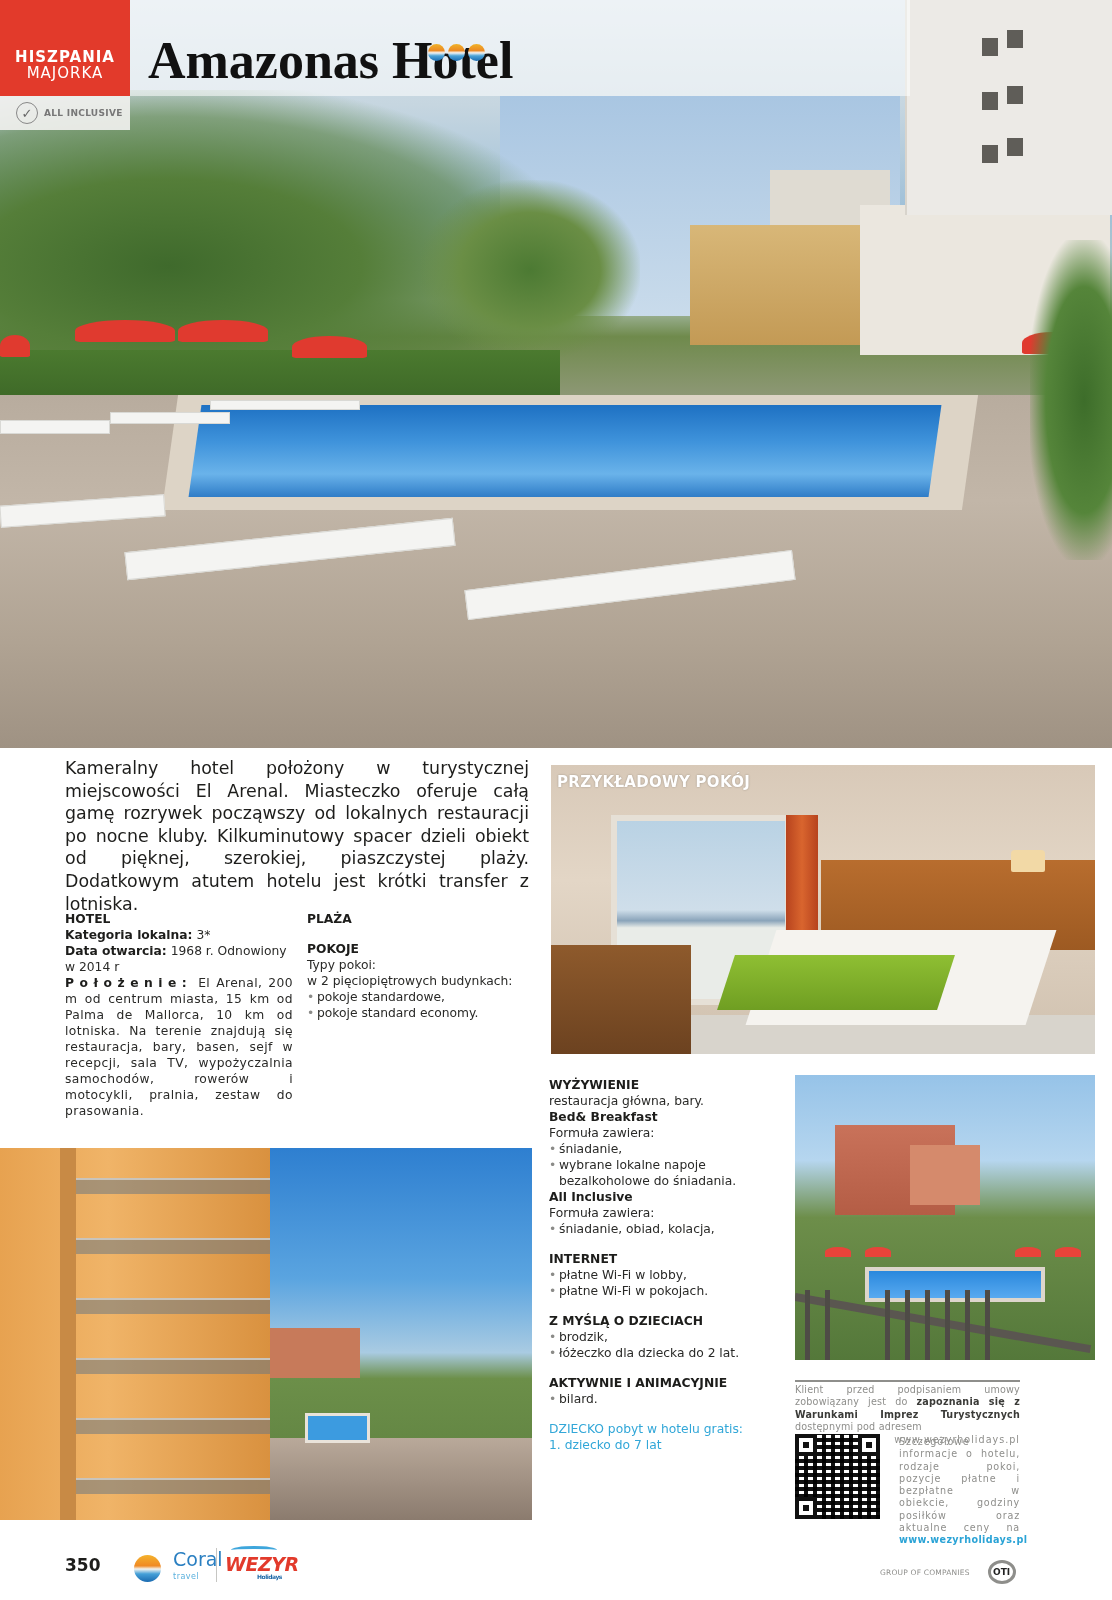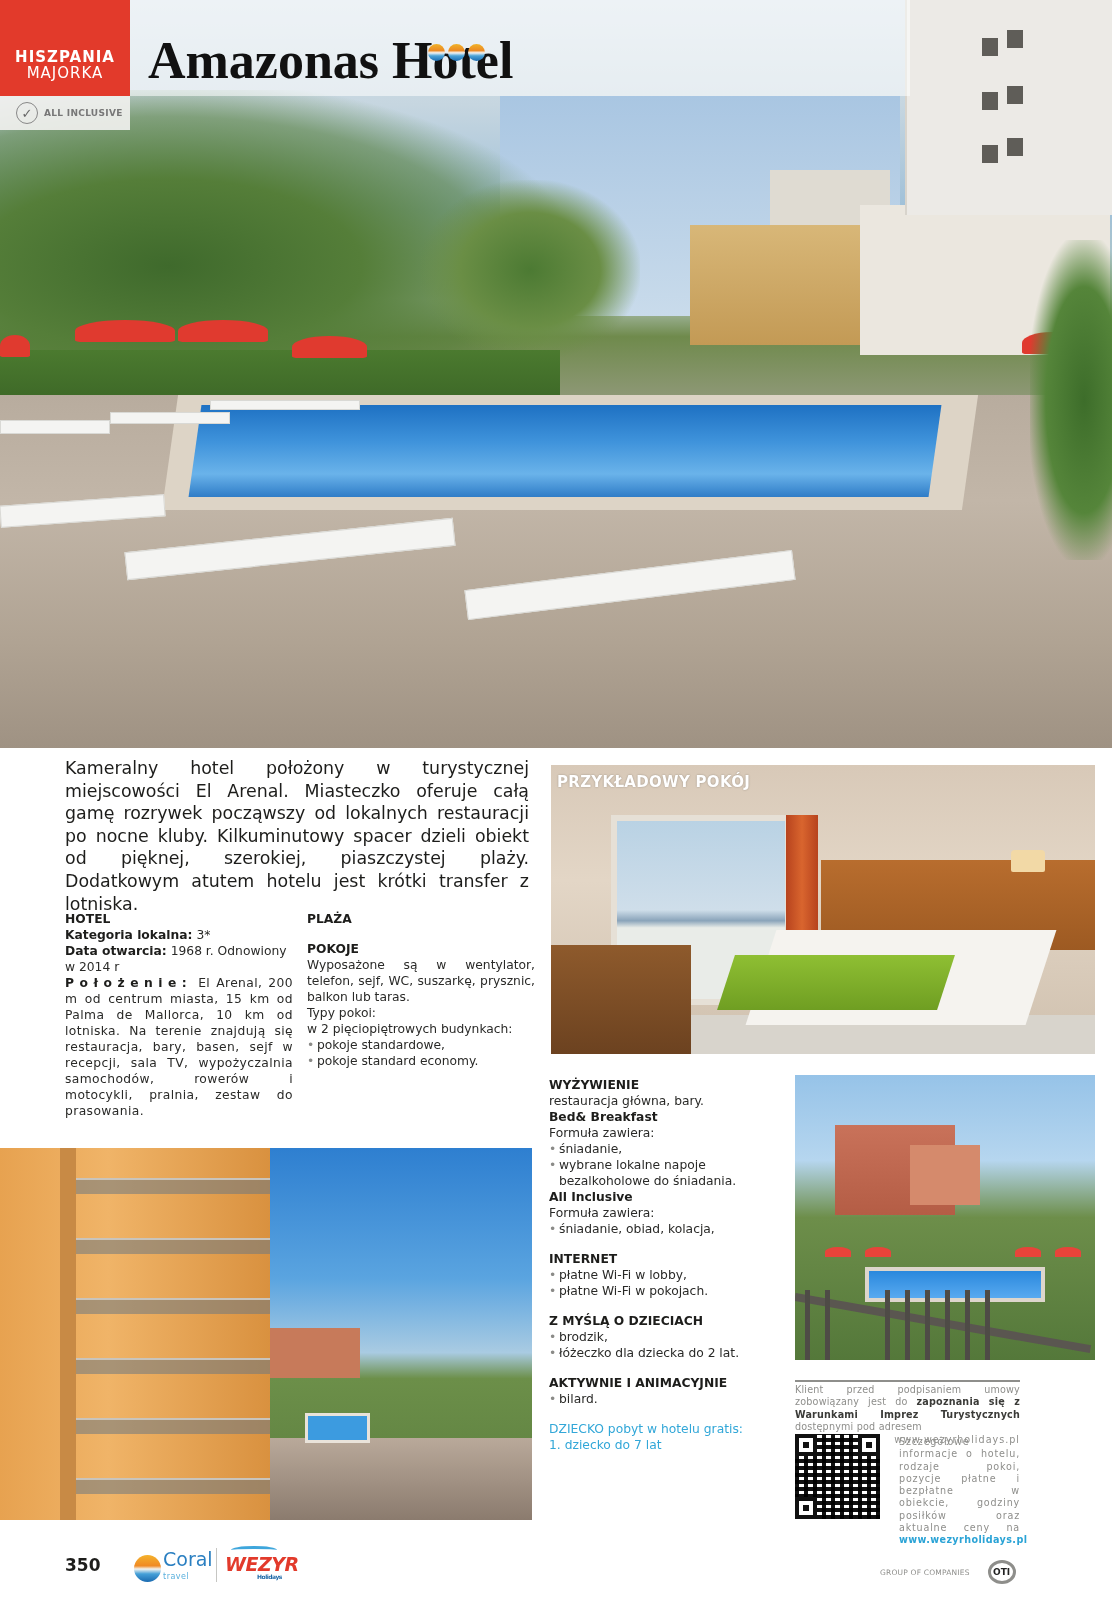--- a/index.html
+++ b/index.html
@@ -109,21 +109,21 @@
     background-blend-mode: multiply; }
   .qr .fin { position: absolute; width: 22px; height: 22px; border: 4px solid #111; background: #fff; }
   .qr .fin::after { content: ""; position: absolute; left: 4px; top: 4px; width: 6px; height: 6px; background: #111; }
   .disc2 { position: absolute; left: 899px; top: 1436px; width: 121px; font-size: 9.6px; line-height: 12.3px; color: #8e8e8b; text-align: justify; letter-spacing: 0.8px; }
   .disc2 .link { color: #2aa3d6; font-weight: bold; letter-spacing: 0.4px; }
 
   
   .pagenum { position: absolute; left: 65px; top: 1555px; font-size: 17px; font-weight: bold; color: #1d1d1b; }
   .coral { position: absolute; left: 134px; top: 1550px; display: flex; align-items: center; }
   .coral .ball { width: 27px; height: 27px; border-radius: 50%; background: linear-gradient(180deg,#f4b22c 0%,#f08a24 40%,#f3f3f0 52%,#45a0d8 70%,#1a6ab0 100%); }
-  .coral .word { margin-left: 2px; font-size: 19px; color: #2a7fc1; line-height: 18px; }
+  .coral .word { margin-left: 12px; font-size: 19px; color: #2a7fc1; line-height: 18px; }
   .coral .sub { display: block; font-size: 8px; color: #5ab0dd; letter-spacing: 0.5px; }
   .vsep { position: absolute; left: 216px; top: 1548px; width: 1px; height: 34px; background: #c6c6c3; }
   .wezyr { position: absolute; left: 225px; top: 1553px; font-size: 19px; font-weight: bold; color: #e23a2b; font-style: italic; letter-spacing: -0.5px; }
   .wezyr .wsub { position: absolute; left: 32px; top: 20px; font-size: 6px; color: #1f6aa8; font-weight: bold; font-style: normal; }
   .wezyr .wave { position: absolute; left: 6px; top: -7px; width: 46px; height: 8px; border-top: 3px solid #3ea6dc; border-radius: 50% 50% 0 0; }
   .oti { position: absolute; left: 880px; top: 1560px; display: flex; align-items: center; }
   .oti .g { font-size: 7.5px; color: #8e8e8b; letter-spacing: 0.2px; margin-right: 18px; }
   .oti .logo { width: 28px; height: 24px; border-radius: 50%; border: 3px solid #8e8e8b; font-size: 9px; font-weight: bold; color: #222; display: flex; align-items: center; justify-content: center; }
 </style>
 </head>
@@ -184,21 +184,20 @@
   <span class="h">HOTEL</span>
   <p><span class="b">Kategoria lokalna:</span> <span>3*</span></p>
   <p style="text-align:left"><span class="b">Data otwarcia:</span> <span>1968 r. Odnowiony w 2014 r</span></p>
   <p class="sp1"><span class="b spaced">Położenie:</span> <span>El Arenal, 200 m od centrum miasta, 15 km od Palma de Mallorca, 10 km od lotniska. Na terenie znajdują się restauracja, bary, basen, sejf w recepcji, sala TV, wypożyczalnia samochodów, rowerów i motocykli, pralnia, zestaw do prasowania.</span></p>
 </div>
 
 <div class="col col2">
   <span class="h">PLAŻA</span>
   <div class="gap"></div>
   <span class="h">POKOJE</span>
-  <p>Wyposażone są w wentylator, telefon, sejf, WC, suszarkę, prysznic, balkon lub taras.</p>
   <p style="text-align:left">Typy pokoi:</p>
   <p style="text-align:left">w 2 pięciopiętrowych budynkach:</p>
   <ul style="text-align:left">
     <li>pokoje standardowe,</li>
     <li>pokoje standard economy.</li>
   </ul>
 </div>
 
 <div class="room">
   <div class="win"></div>

